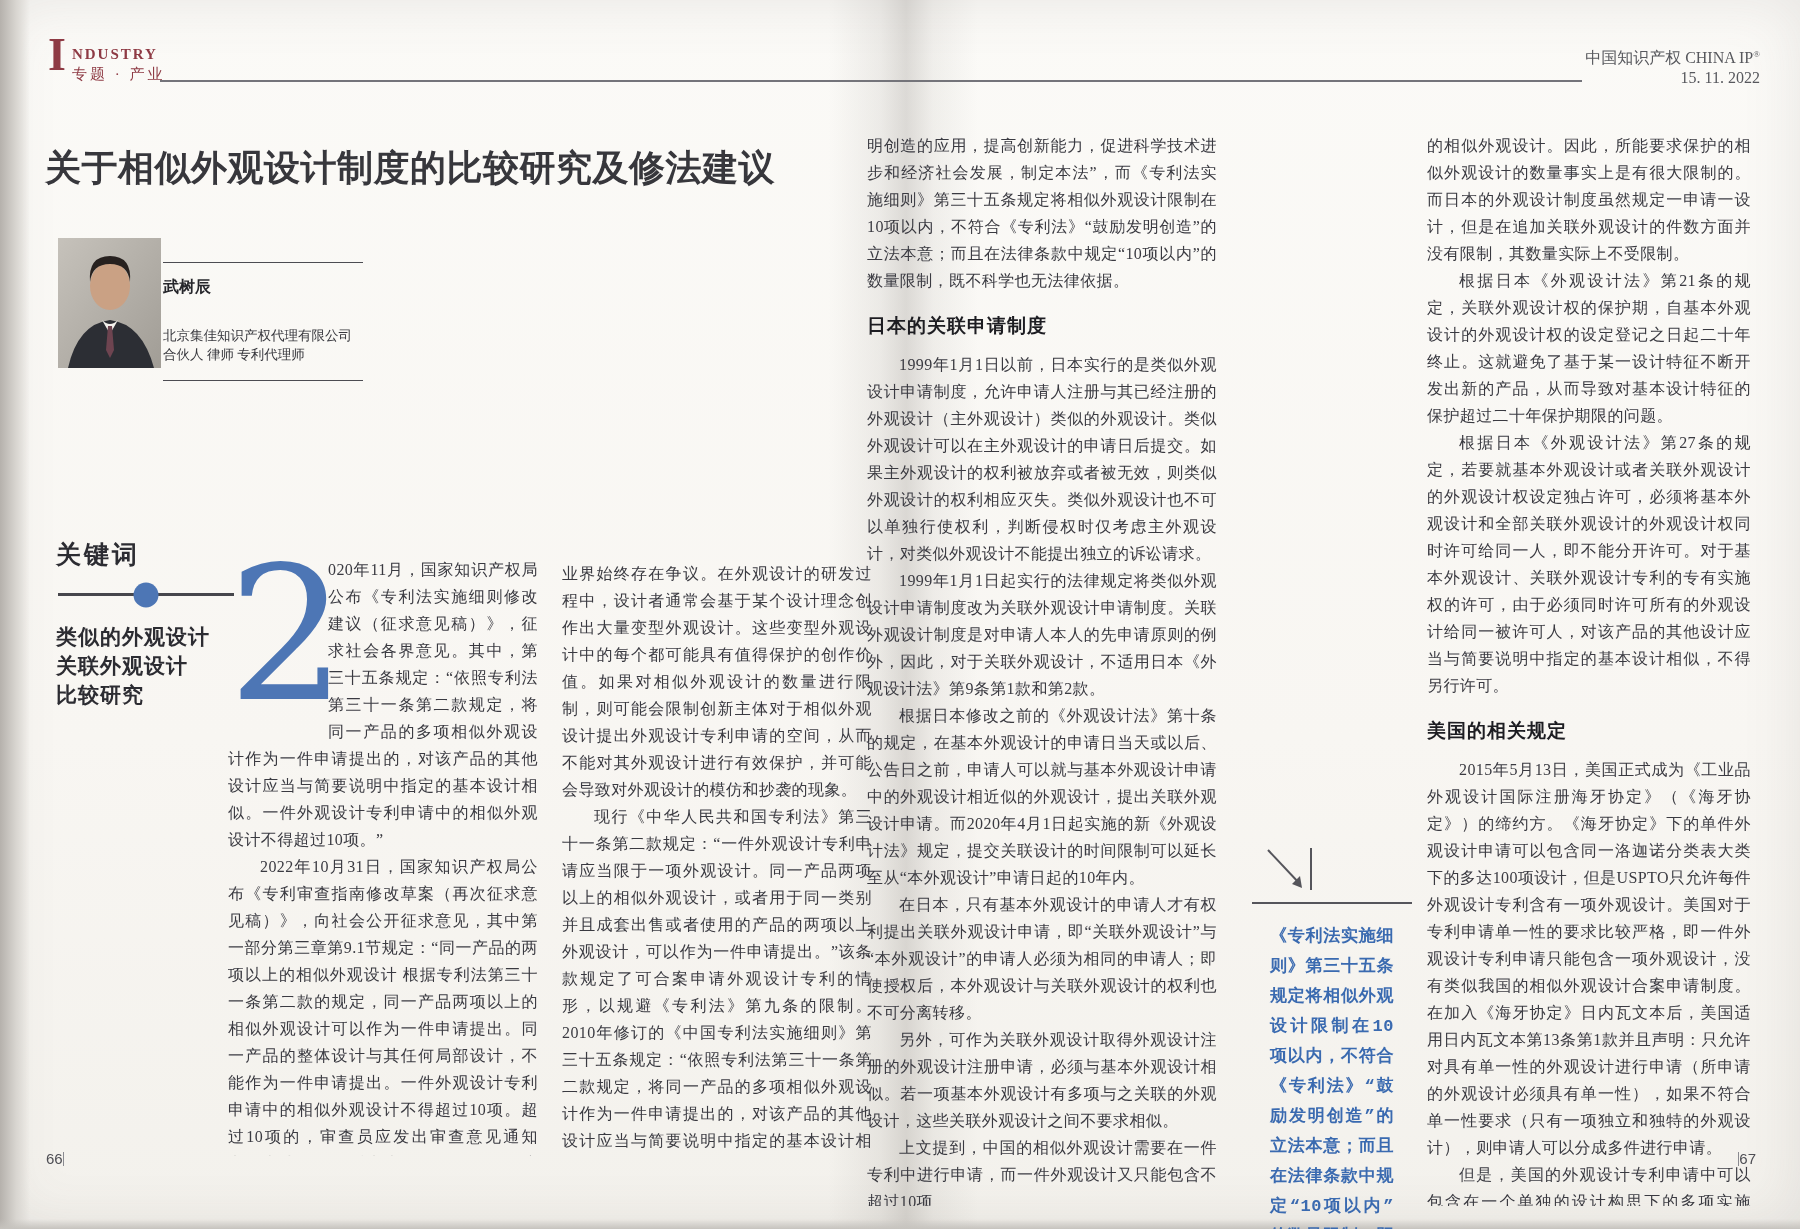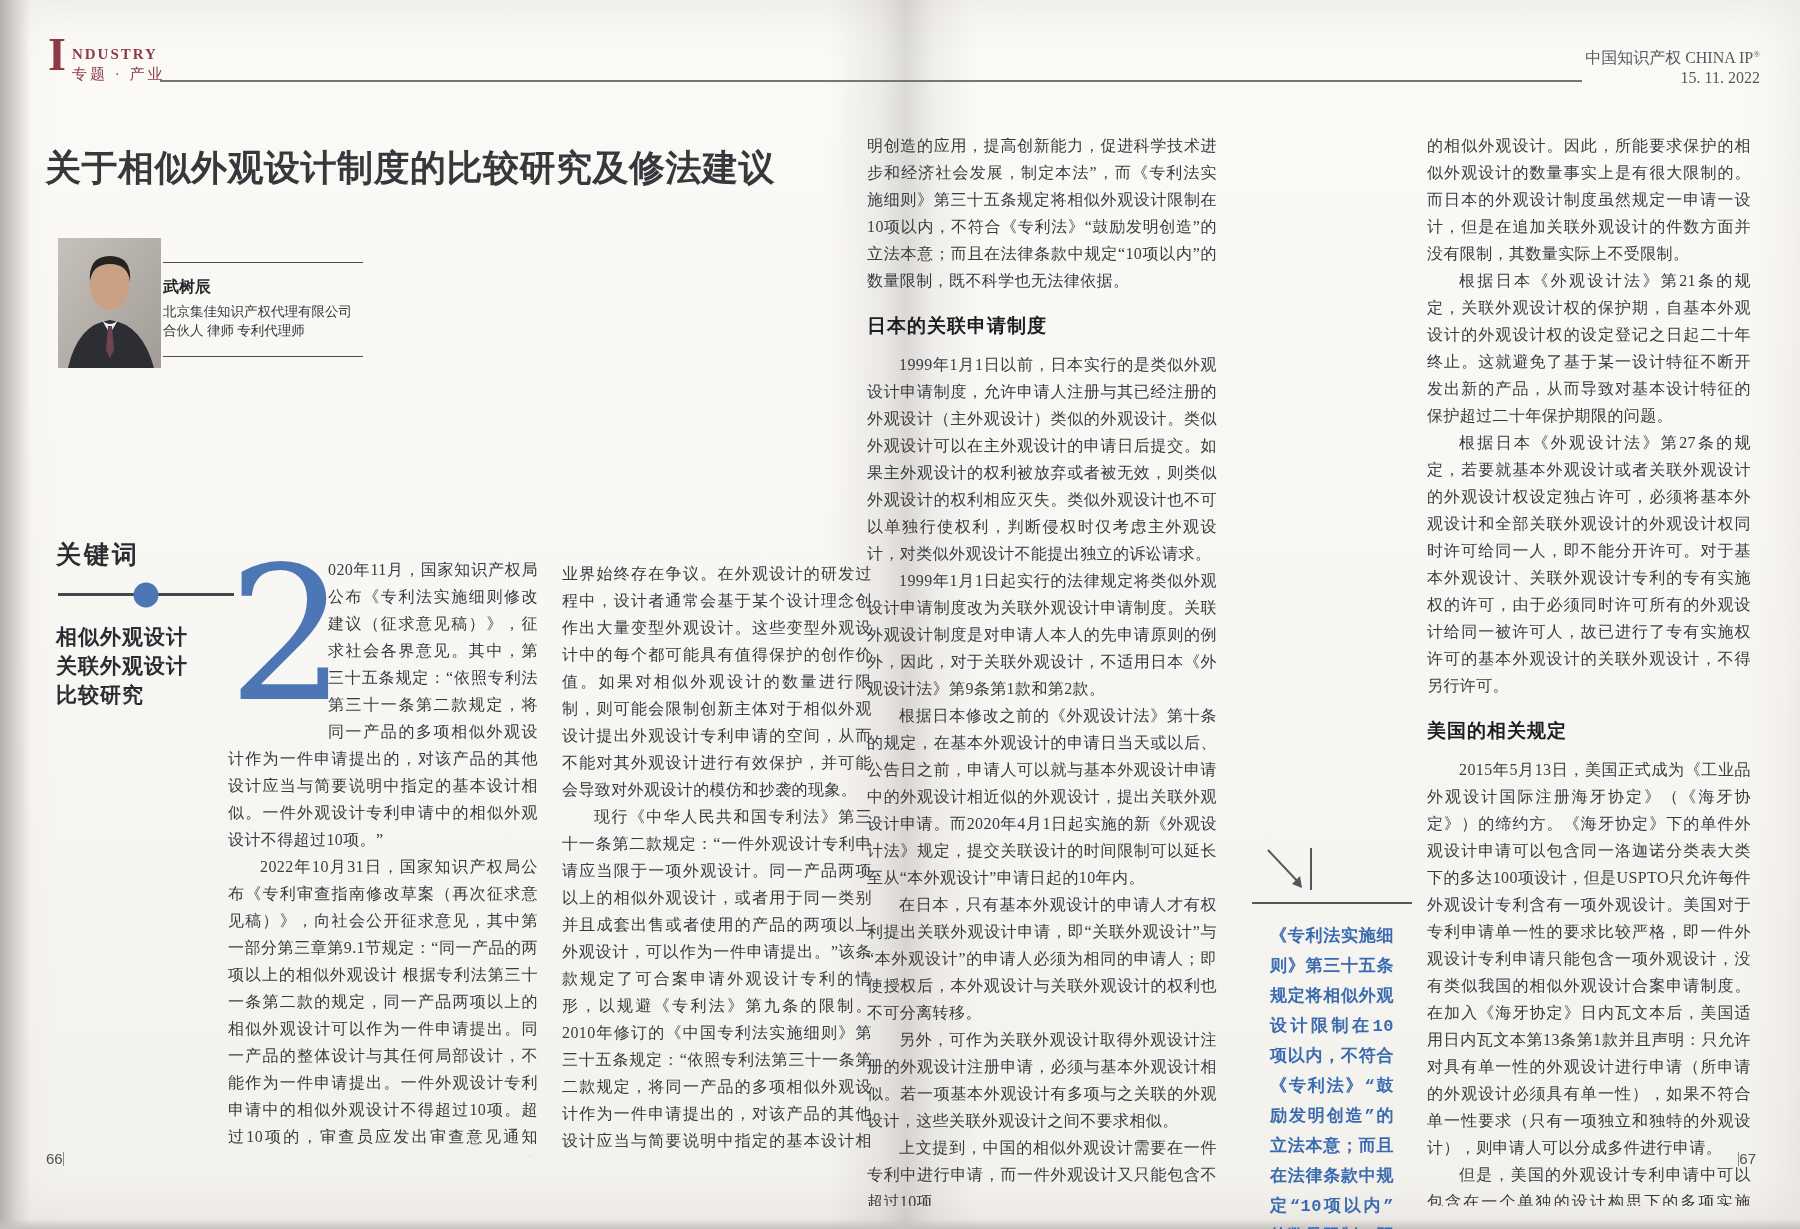--- a/index.html
+++ b/index.html
@@ -33,21 +33,21 @@
 
   
   .article-title{position:absolute;left:45px;top:120px;width:775px;white-space:nowrap;
     font-family:"Liberation Sans",sans-serif;font-weight:900;font-size:36px;
     letter-spacing:0.5px;color:#37373c;}
   .author{position:absolute;left:58px;top:226px;}
   .author-photo{position:absolute;left:0;top:12px;width:103px;height:130px;background:#b4b0a9;overflow:hidden;}
   .author-text{position:absolute;left:105px;top:36px;margin-left:0;width:200px;
     border-top:1.5px solid #4c4c52;border-bottom:1.5px solid #4c4c52;padding:14px 0 16px 0;}
   .author-name{font-family:"Liberation Sans",sans-serif;font-weight:700;font-size:16px;color:#26262b;}
-  .author-co{font-size:13.5px;color:#37373d;margin-top:4px;line-height:19px;}
+  .author-co{font-size:13.5px;color:#37373d;margin-top:28px;line-height:19px;}
   .author-role{font-size:13.5px;color:#37373d;line-height:19px;}
 
   
   .keywords{position:absolute;left:56px;top:538px;width:180px;text-align:left;
     font-family:"Liberation Sans",sans-serif;color:#2c2c32;}
   .kw-label{font-size:25px;font-weight:800;letter-spacing:3px;}
   .kw-divider{position:relative;height:3px;background:#46464c;margin:22px 2px 26px 2px;}
   .kw-dot{position:absolute;left:50%;top:50%;transform:translate(-50%,-50%);
     width:25px;height:25px;border-radius:50%;background:var(--blue);}
   .kw-item{font-size:21px;font-weight:700;line-height:29px;letter-spacing:1px;}
@@ -127,21 +127,21 @@
       <div class="author-co">北京集佳知识产权代理有限公司</div>
       <div class="author-role">合伙人 律师 专利代理师</div>
     </div>
   </div>
 
   <div class="keywords">
     <div class="kw-label">关键词</div>
     <div class="kw-divider">
         <span class="kw-dot"></span>
       </div>
-    <div class="kw-item">相似外观设计</div>
+    <div class="kw-item">类似的外观设计</div>
     <div class="kw-item">关联外观设计</div>
     <div class="kw-item">比较研究</div>
   </div>
 
   <div class="col col1">
     <span class="dropcap">2</span>
   <p class="body-p no-indent">020年11月，国家知识产权局公布《专利法实施细则修改建议（征求意见稿）》，征求社会各界意见。其中，第三十五条规定：“依照专利法第三十一条第二款规定，将同一产品的多项相似外观设计作为一件申请提出的，对该产品的其他设计应当与简要说明中指定的基本设计相似。一件外观设计专利申请中的相似外观设计不得超过10项。”</p>
       <p class="body-p">2022年10月31日，国家知识产权局公布《专利审查指南修改草案（再次征求意见稿）》，向社会公开征求意见，其中第一部分第三章第9.1节规定：“同一产品的两项以上的相似外观设计 根据专利法第三十一条第二款的规定，同一产品两项以上的相似外观设计可以作为一件申请提出。同一产品的整体设计与其任何局部设计，不能作为一件申请提出。一件外观设计专利申请中的相似外观设计不得超过10项。超过10项的，审查员应发出审查意见通知书，申请人修改后未克服缺陷的，驳回该专利申请。”</p>
     </div>
   <div class="col col2">
@@ -155,21 +155,21 @@
       <p class="body-p">1999年1月1日以前，日本实行的是类似外观设计申请制度，允许申请人注册与其已经注册的外观设计（主外观设计）类似的外观设计。类似外观设计可以在主外观设计的申请日后提交。如果主外观设计的权利被放弃或者被无效，则类似外观设计的权利相应灭失。类似外观设计也不可以单独行使权利，判断侵权时仅考虑主外观设计，对类似外观设计不能提出独立的诉讼请求。</p>
       <p class="body-p">1999年1月1日起实行的法律规定将类似外观设计申请制度改为关联外观设计申请制度。关联外观设计制度是对申请人本人的先申请原则的例外，因此，对于关联外观设计，不适用日本《外观设计法》第9条第1款和第2款。</p>
       <p class="body-p">根据日本修改之前的《外观设计法》第十条的规定，在基本外观设计的申请日当天或以后、公告日之前，申请人可以就与基本外观设计申请中的外观设计相近似的外观设计，提出关联外观设计申请。而2020年4月1日起实施的新《外观设计法》规定，提交关联设计的时间限制可以延长至从“本外观设计”申请日起的10年内。</p>
       <p class="body-p">在日本，只有基本外观设计的申请人才有权利提出关联外观设计申请，即“关联外观设计”与“本外观设计”的申请人必须为相同的申请人；即使授权后，本外观设计与关联外观设计的权利也不可分离转移。</p>
       <p class="body-p">另外，可作为关联外观设计取得外观设计注册的外观设计注册申请，必须与基本外观设计相似。若一项基本外观设计有多项与之关联的外观设计，这些关联外观设计之间不要求相似。</p>
       <p class="body-p">上文提到，中国的相似外观设计需要在一件专利中进行申请，而一件外观设计又只能包含不超过10项</p>
     </div>
   <div class="col col4">
       <p class="body-p no-indent">的相似外观设计。因此，所能要求保护的相似外观设计的数量事实上是有很大限制的。而日本的外观设计制度虽然规定一申请一设计，但是在追加关联外观设计的件数方面并没有限制，其数量实际上不受限制。</p>
       <p class="body-p">根据日本《外观设计法》第21条的规定，关联外观设计权的保护期，自基本外观设计的外观设计权的设定登记之日起二十年终止。这就避免了基于某一设计特征不断开发出新的产品，从而导致对基本设计特征的保护超过二十年保护期限的问题。</p>
-      <p class="body-p">根据日本《外观设计法》第27条的规定，若要就基本外观设计或者关联外观设计的外观设计权设定独占许可，必须将基本外观设计和全部关联外观设计的外观设计权同时许可给同一人，即不能分开许可。对于基本外观设计、关联外观设计专利的专有实施权的许可，由于必须同时许可所有的外观设计给同一被许可人，故已进行了专有实施权许可的基本外观设计的关联外观设计，不得另行许可。</p>
+      <p class="body-p">根据日本《外观设计法》第27条的规定，若要就基本外观设计或者关联外观设计的外观设计权设定独占许可，必须将基本外观设计和全部关联外观设计的外观设计权同时许可给同一人，即不能分开许可。对于基本外观设计、关联外观设计专利的专有实施权的许可，由于必须同时许可所有的外观设计给同一被许可人，对该产品的其他设计应当与简要说明中指定的基本设计相似，不得另行许可。</p>
       <h3 class="sec-heading">美国的相关规定</h3>
       <p class="body-p">2015年5月13日，美国正式成为《工业品外观设计国际注册海牙协定》（《海牙协定》）的缔约方。《海牙协定》下的单件外观设计申请可以包含同一洛迦诺分类表大类下的多达100项设计，但是USPTO只允许每件外观设计专利含有一项外观设计。美国对于专利申请单一性的要求比较严格，即一件外观设计专利申请只能包含一项外观设计，没有类似我国的相似外观设计合案申请制度。在加入《海牙协定》日内瓦文本后，美国适用日内瓦文本第13条第1款并且声明：只允许对具有单一性的外观设计进行申请（所申请的外观设计必须具有单一性），如果不符合单一性要求（只有一项独立和独特的外观设计），则申请人可以分成多件进行申请。</p>
       <p class="body-p">但是，美国的外观设计专利申请中可以包含在一个单独的设计构思下的多项实施例，以降低总体成本，条件是：一件申请中的多个实施例相互间必须具有明显的联系；一件申请中的多个实施例相对于彼此必须不具有新颖性和非显而易见性；一件申请中多个实施例之间的区别必须在附图说明或者申请说明书中指出。</p>
     </div>
 
   <div class="pull-quote">
     <svg class="pq-arrow" width="56" height="48" viewBox="0 0 56 48" xmlns="http://www.w3.org/2000/svg">
       <line x1="4" y1="2" x2="36" y2="36" stroke="#55555b" stroke-width="2"></line>
       <polygon points="38,40 28,36 36,28" fill="#55555b"></polygon>
       <line x1="47" y1="0" x2="47" y2="42" stroke="#55555b" stroke-width="2"></line>

